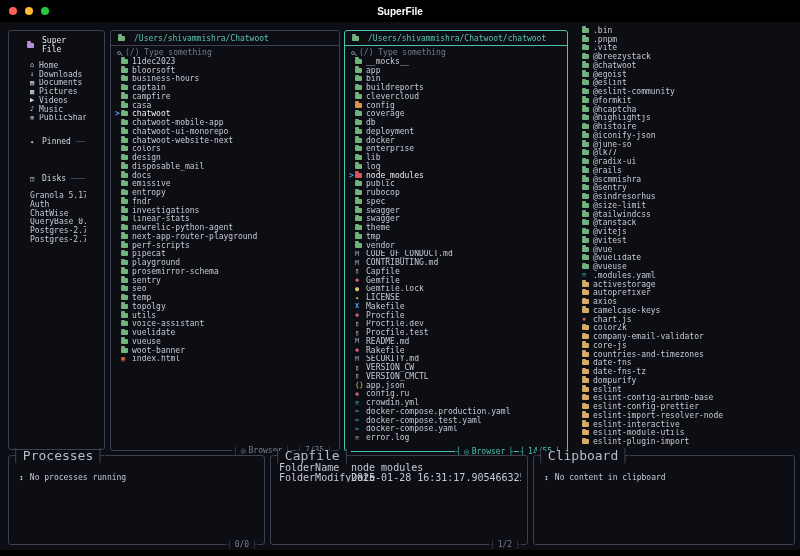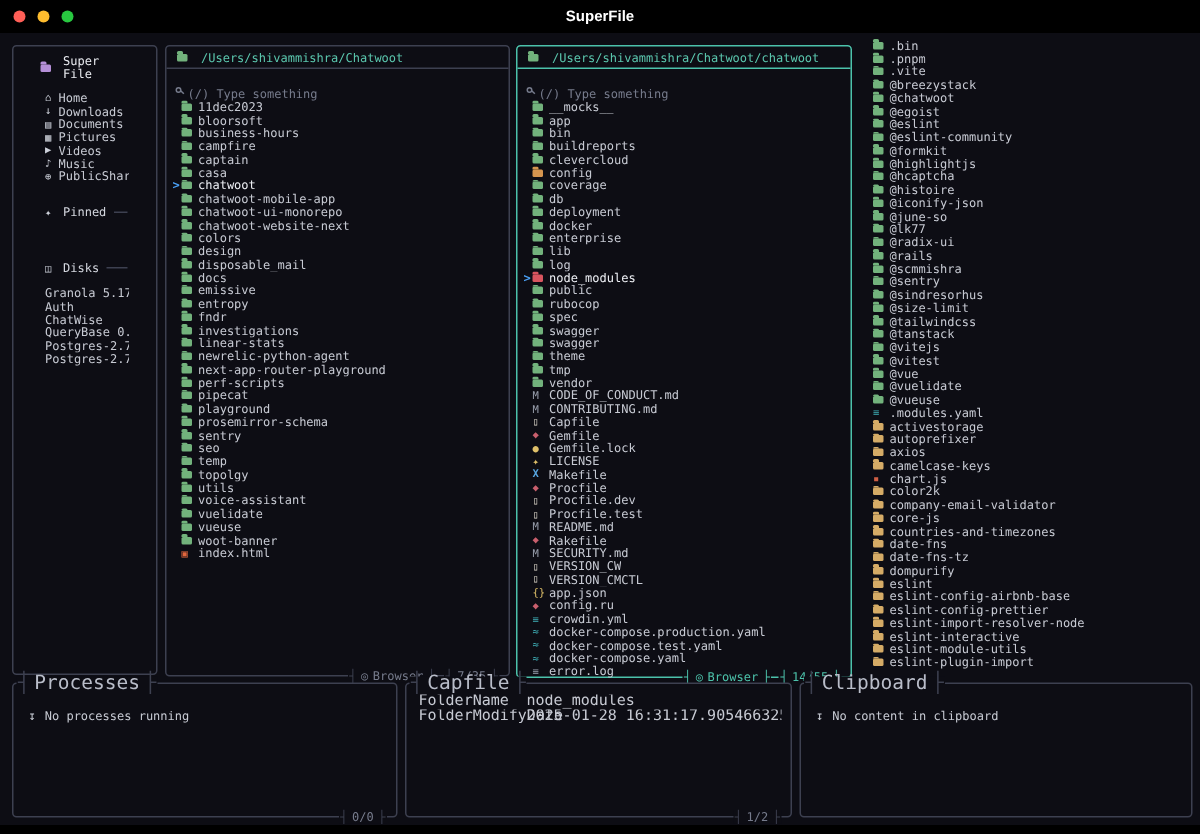--- a/index.html
+++ b/index.html
@@ -26,21 +26,21 @@
   .sb-list{margin-top:10px}
   .srow{display:flex;align-items:center;height:8.75px;padding-left:3px;white-space:nowrap;overflow:hidden}
   .si{width:9px;flex:none;font-size:7px;color:#cdd1da;text-align:left}
   .sb-sec{display:flex;align-items:center;height:9px;padding-left:3px;color:#d3d6de;gap:3px}
   .sb-sec .line{flex:1;border-top:1px solid var(--binact);margin-left:2px;margin-right:1px}
   
   .p1{left:110px;top:8px;width:230px;height:421px}
   .p2{left:344px;top:8px;width:224px;height:422px}
   .phead{height:15px;display:flex;align-items:center;gap:5px;padding:0 7px;border-bottom:1px solid var(--binact);color:var(--teal);font-size:8px;white-space:nowrap;overflow:hidden}
   .panel.active .phead{border-color:var(--bact)}
-  .srch{height:9px;display:flex;align-items:flex-start;gap:4px;padding-left:6px;color:var(--dim);font-size:8px;margin-top:12px;white-space:nowrap}
+  .srch{height:9px;display:flex;align-items:center;gap:4px;padding-left:6px;color:var(--dim);font-size:8px;margin-top:2px;white-space:nowrap}
   .mag{width:4px;height:4px;border:1px solid var(--dim);border-radius:50%;position:relative;flex:none}
   .mag::after{content:"";position:absolute;width:3px;height:1px;background:var(--dim);transform:rotate(45deg);right:-2.5px;bottom:-1px}
   .flist{padding-left:3px;overflow:hidden}
   .row{display:flex;align-items:center;height:8.75px;white-space:nowrap;overflow:hidden;font-size:8px;color:var(--text)}
   .cur{width:7px;flex:none;color:var(--cursor);font-weight:bold;text-align:left;padding-left:1px}
   .row.sel .lbl{color:var(--selText)}
   .lbl{overflow:hidden;text-overflow:clip}
   .ic{width:9px;flex:none;margin-right:2px;display:flex;align-items:center;font-size:7px;line-height:8px}
   .ic.folder,.ic.folder-red,.ic.folder-orange,.ic.folder-yellow,.ic.folder-purple{width:7px;height:5px;margin:0 4px 0 0;border-radius:1px;background:var(--folder);position:relative}
   .ic.folder-red{background:var(--folderRed)} .ic.folder-orange{background:var(--folderOrange)}
@@ -179,26 +179,26 @@
           <span class="lbl">bloorsoft</span>
         </div>
         <div class="row">
           <span class="cur"></span>
           <span class="ic folder"></span>
           <span class="lbl">business-hours</span>
         </div>
         <div class="row">
           <span class="cur"></span>
           <span class="ic folder"></span>
+          <span class="lbl">captain</span>
+        </div>
+        <div class="row">
+          <span class="cur"></span>
+          <span class="ic folder"></span>
           <span class="lbl">campfire</span>
-        </div>
-        <div class="row">
-          <span class="cur"></span>
-          <span class="ic folder"></span>
-          <span class="lbl">captain</span>
         </div>
         <div class="row">
           <span class="cur"></span>
           <span class="ic folder"></span>
           <span class="lbl">casa</span>
         </div>
         <div class="row sel">
           <span class="cur">&gt;</span>
           <span class="ic folder"></span>
           <span class="lbl">chatwoot</span>
@@ -639,26 +639,26 @@
         <span class="lbl">@eslint-community</span>
       </div>
       <div class="row">
         <span class="cur"></span>
         <span class="ic folder"></span>
         <span class="lbl">@formkit</span>
       </div>
       <div class="row">
         <span class="cur"></span>
         <span class="ic folder"></span>
+        <span class="lbl">@hcaptcha</span>
+      </div>
+      <div class="row">
+        <span class="cur"></span>
+        <span class="ic folder"></span>
         <span class="lbl">@highlightjs</span>
-      </div>
-      <div class="row">
-        <span class="cur"></span>
-        <span class="ic folder"></span>
-        <span class="lbl">@hcaptcha</span>
       </div>
       <div class="row">
         <span class="cur"></span>
         <span class="ic folder"></span>
         <span class="lbl">@histoire</span>
       </div>
       <div class="row">
         <span class="cur"></span>
         <span class="ic folder"></span>
         <span class="lbl">@iconify-json</span>

